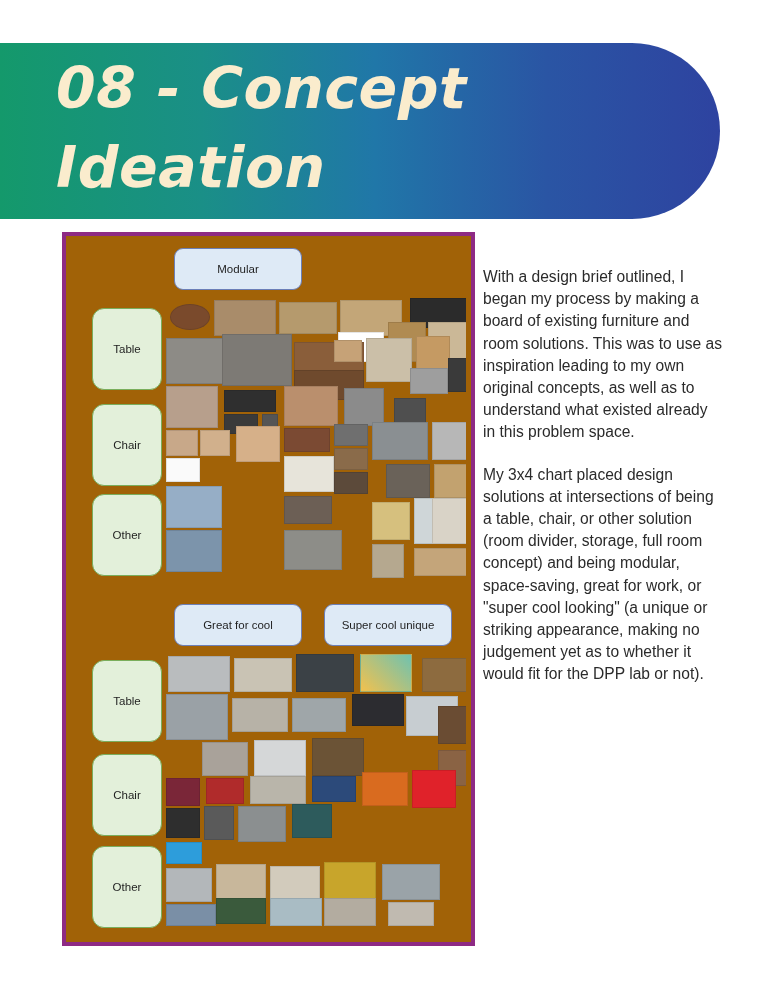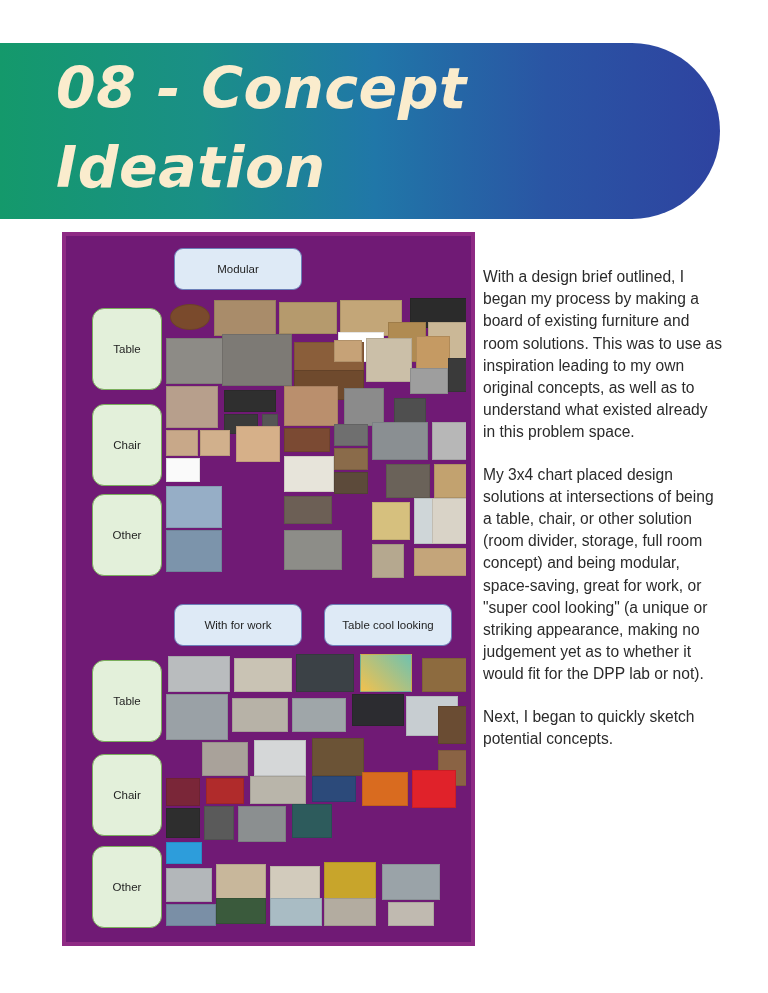--- a/index.html
+++ b/index.html
@@ -45,21 +45,21 @@
 
   
   #chart-panel {
     position: absolute;
     left: 62px;
     top: 232px;
     width: 413px;
     height: 714px;
     box-sizing: border-box;
     border: 4px solid #8e2a84;
-    background: #701a75;
+    background: #a16207;
   }
   .chart-inner {
     position: relative;
     width: 100%;
     height: 100%;
   }
 
   
   .col-header {
     position: absolute;
@@ -192,24 +192,24 @@
       <i class="ph" style="left:118px;top:232px;width:58px; height:40px; background:#8d8d88;"></i>
 
       <i class="ph" style="left:206px;top:204px;width:38px; height:38px; background:#d6c07e;"></i>
       <i class="ph" style="left:248px;top:200px;width:46px; height:46px; background:#cfd6d8;"></i>
       <i class="ph" style="left:266px;top:200px;width:42px; height:46px; background:#d9d3c7;"></i>
       <i class="ph" style="left:206px;top:246px;width:32px; height:34px; background:#b5a88f;"></i>
       <i class="ph" style="left:248px;top:250px;width:60px; height:28px; background:#c4a57a;"></i>
     </div>
 
     <div class="col-header" style="left:108px; top:368px; width:128px; height:42px;">
-      <span>With for work</span>
+      <span>Great for cool</span>
     </div>
     <div class="col-header" style="left:258px; top:368px; width:128px; height:42px;">
-      <span>Table cool looking</span>
+      <span>Super cool unique</span>
     </div>
 
     <div class="row-label" style="left:26px; top:424px; width:70px; height:82px;">
       <span>Table</span>
     </div>
     <div class="row-label" style="left:26px; top:518px; width:70px; height:82px;">
       <span>Chair</span>
     </div>
     <div class="row-label" style="left:26px; top:610px; width:70px; height:82px;">
       <span>Other</span>
@@ -259,14 +259,13 @@
       <i class="ph" style="left:222px;top:248px;width:46px; height:24px; background:#c0bab0;"></i>
       <i class="ph" style="left:0px;  top:250px;width:50px; height:22px; background:#7a8fa6;"></i>
     </div>
 
   </div>
 </div>
 
 <div id="body-text">
   <p>With a design brief outlined, I began my process by making a board of existing furniture and room solutions. This was to use as inspiration leading to my own original concepts, as well as to understand what existed already in this problem space.</p>
   <p>My 3x4 chart placed design solutions at intersections of being a table, chair, or other solution (room divider, storage, full room concept) and being modular, space-saving, great for work, or "super cool looking" (a unique or striking appearance, making no judgement yet as to whether it would fit for the DPP lab or not).</p>
-  <p>Next, I began to quickly sketch potential concepts.</p>
 </div>
 
 </body></html>

